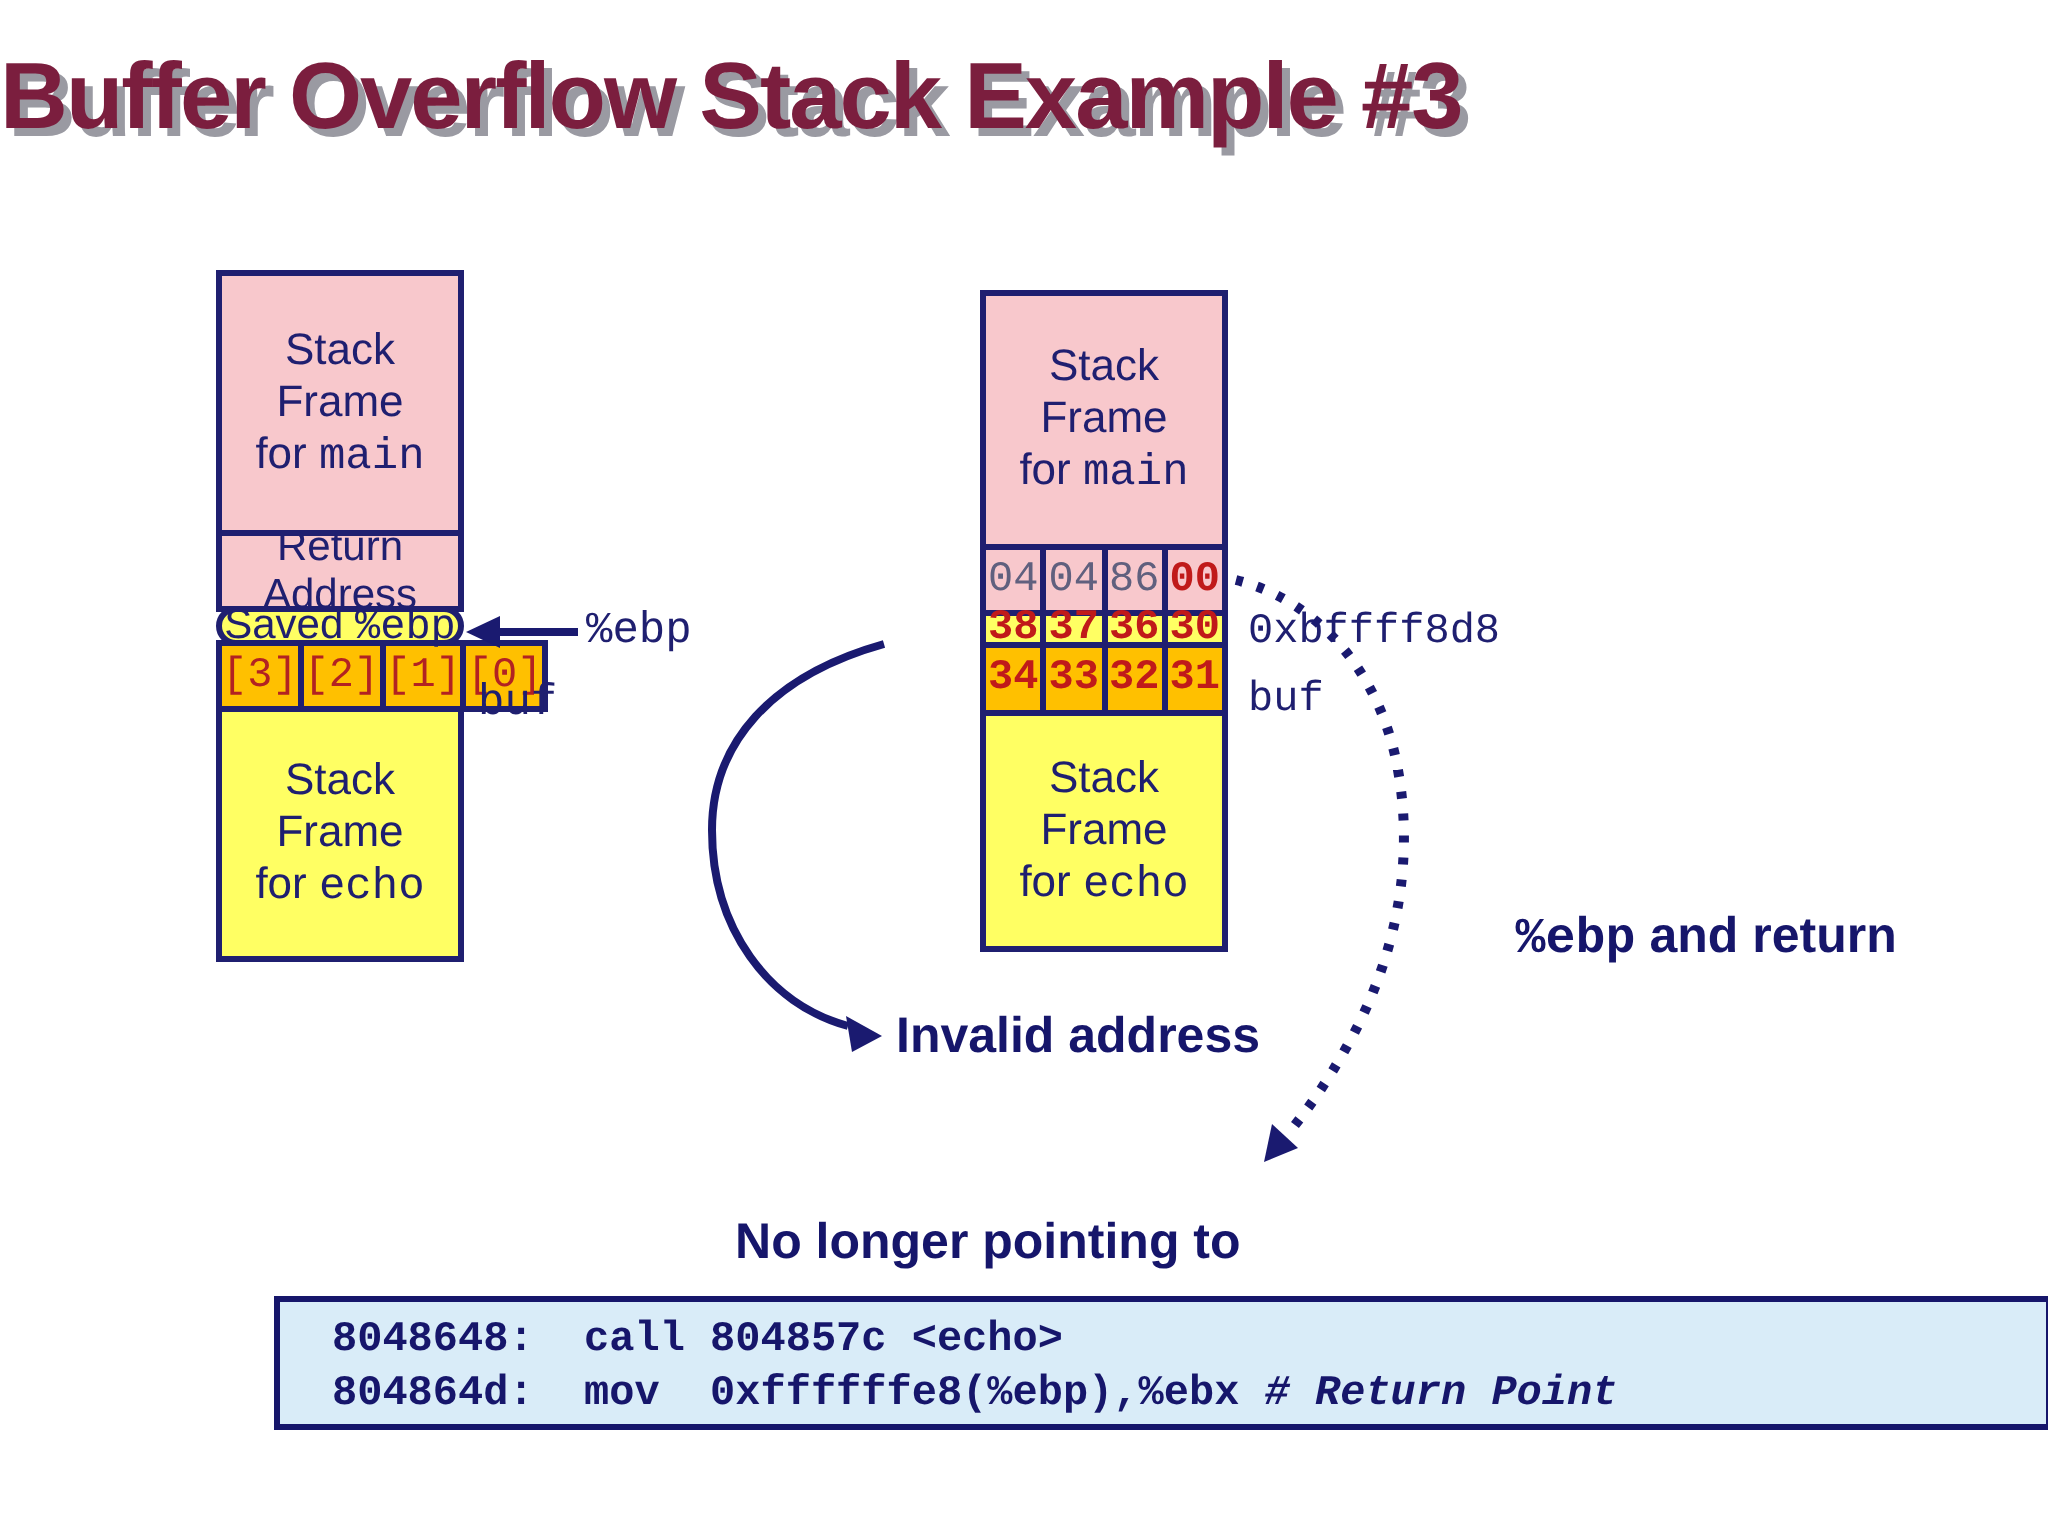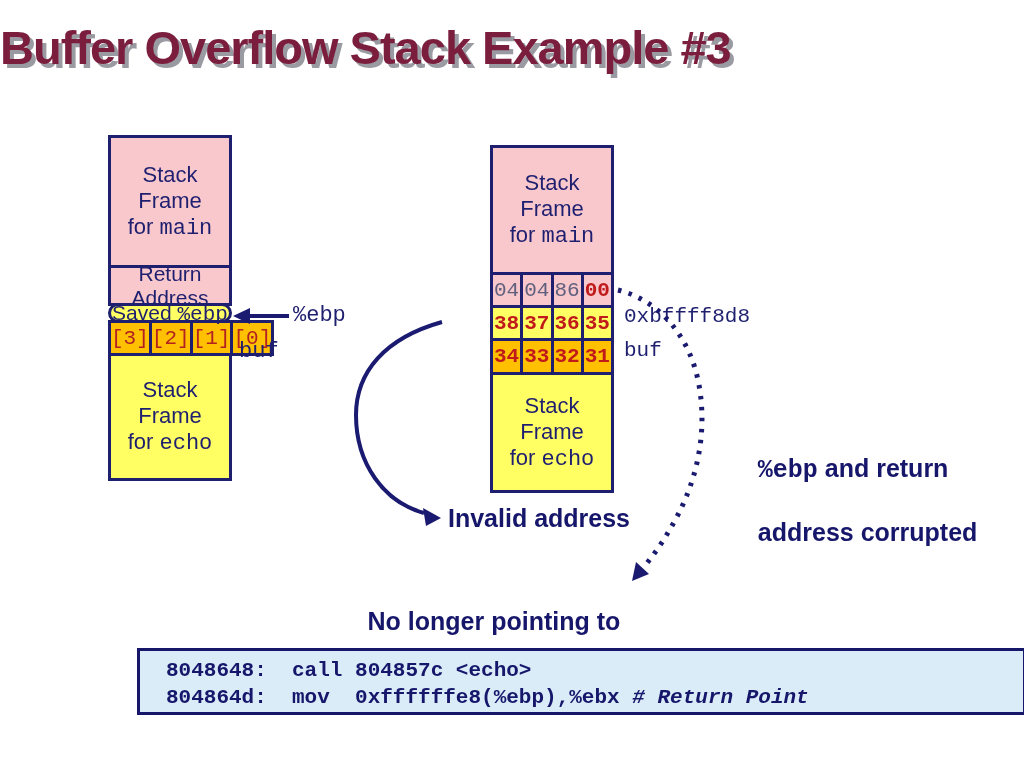--- a/index.html
+++ b/index.html
@@ -108,25 +108,25 @@
         <span>Frame</span><br>
         <span>for </span><span class="mono">main</span>
       </div>
     </div>
     <div class="cellrow" style="height:36px;">
       <div class="bytecell bg-pink txt-dim">04</div>
       <div class="bytecell bg-pink txt-dim">04</div>
       <div class="bytecell bg-pink txt-dim">86</div>
       <div class="bytecell bg-pink txt-red">00</div>
     </div>
-    <div class="cellrow" style="height:36px;">
+    <div class="cellrow" style="height:19px;">
       <div class="bytecell bg-yellow txt-red">38</div>
       <div class="bytecell bg-yellow txt-red">37</div>
       <div class="bytecell bg-yellow txt-red">36</div>
-      <div class="bytecell bg-yellow txt-red">35</div>
+      <div class="bytecell bg-yellow txt-red">30</div>
     </div>
     <div class="cellrow" style="height:37px;">
       <div class="bytecell bg-orange txt-red">34</div>
       <div class="bytecell bg-orange txt-red">33</div>
       <div class="bytecell bg-orange txt-red">32</div>
       <div class="bytecell bg-orange txt-red">31</div>
     </div>
     <div class="cell bg-yellow" style="height:121px;">
       <div class="frame-lines">
         <span>Stack</span><br>
@@ -135,21 +135,20 @@
       </div>
     </div>
   </div>
 
   <div class="lbl lbl-mono lbl-ebp">%ebp</div>
   <div class="lbl lbl-mono lbl-buf-left">buf</div>
   <div class="lbl lbl-mono lbl-addr">0xbffff8d8</div>
   <div class="lbl lbl-mono lbl-buf-right">buf</div>
   <div class="lbl lbl-corrupted">
     <span class="mono">%ebp</span><span> and return</span><br>
-    <span>address corrupted</span>
   </div>
   <div class="lbl lbl-invalid">Invalid address</div>
   <div class="lbl lbl-nolonger">
     <span>No longer pointing to</span><br>
     <span>desired return point</span>
   </div>
 
   <div class="codebox">
     <div class="codeline">8048648:  call 804857c &lt;echo&gt;</div>
     <div class="codeline"><span>804864d:  mov  0xffffffe8(%ebp),%ebx </span><span class="comment"># Return Point</span></div>

